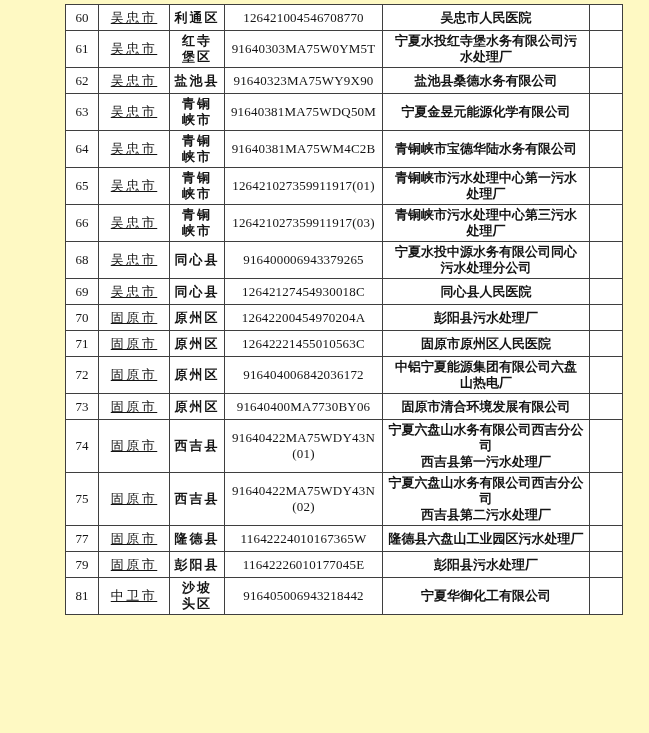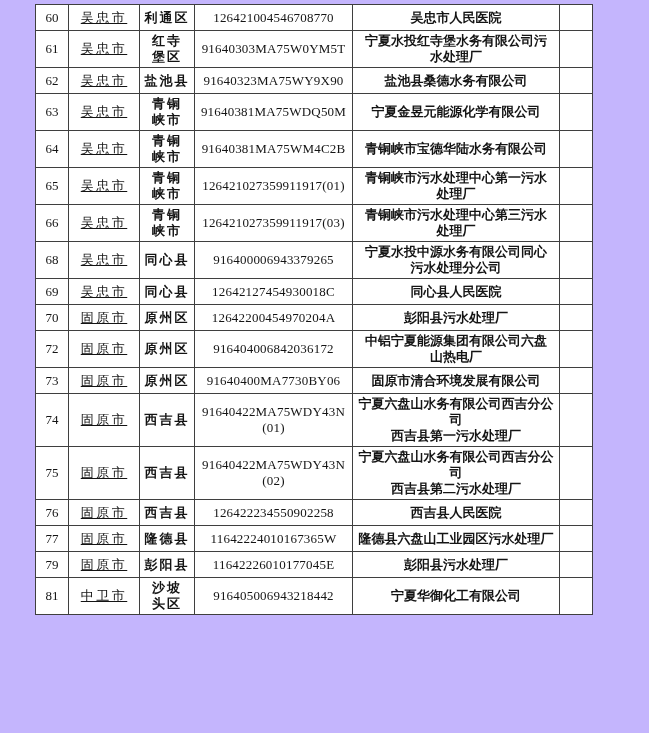--- a/index.html
+++ b/index.html
@@ -7,22 +7,22 @@
     padding: 0;
     background: #ffffff;
     width: 649px;
     height: 733px;
     overflow: hidden;
   }
   .page {
     box-sizing: border-box;
     width: 649px;
     height: 733px;
-    padding: 4px 0 0 35px;
-    background: #c4b5fd;
+    padding: 4px 0 0 65px;
+    background: #fef9c3;
     font-family: "Liberation Serif", "DejaVu Serif", serif;
   }
   table.company-table {
     border-collapse: collapse;
     table-layout: fixed;
     width: 557px;
     background: #ffffff;
   }
   table.company-table td {
     border: 1px solid #3f3f3f;
@@ -146,20 +146,28 @@
         </tr>
         <tr>
           <td class="col-index">70</td>
           <td class="col-city">固原市</td>
           <td class="col-district">原州区</td>
           <td class="col-code">12642200454970204A</td>
           <td class="col-name">彭阳县污水处理厂</td>
           <td class="col-extra"></td>
         </tr>
         <tr>
+          <td class="col-index">71</td>
+          <td class="col-city">固原市</td>
+          <td class="col-district">原州区</td>
+          <td class="col-code">12642221455010563C</td>
+          <td class="col-name">固原市原州区人民医院</td>
+          <td class="col-extra"></td>
+        </tr>
+        <tr>
           <td class="col-index">72</td>
           <td class="col-city">固原市</td>
           <td class="col-district">原州区</td>
           <td class="col-code">916404006842036172</td>
           <td class="col-name">中铝宁夏能源集团有限公司六盘
 山热电厂</td>
           <td class="col-extra"></td>
         </tr>
         <tr>
           <td class="col-index">73</td>
@@ -180,28 +188,20 @@
           <td class="col-extra"></td>
         </tr>
         <tr>
           <td class="col-index">75</td>
           <td class="col-city">固原市</td>
           <td class="col-district">西吉县</td>
           <td class="col-code">91640422MA75WDY43N
 (02)</td>
           <td class="col-name">宁夏六盘山水务有限公司西吉分公司
 西吉县第二污水处理厂</td>
-          <td class="col-extra"></td>
-        </tr>
-        <tr>
-          <td class="col-index">76</td>
-          <td class="col-city">固原市</td>
-          <td class="col-district">西吉县</td>
-          <td class="col-code">126422234550902258</td>
-          <td class="col-name">西吉县人民医院</td>
           <td class="col-extra"></td>
         </tr>
         <tr>
           <td class="col-index">77</td>
           <td class="col-city">固原市</td>
           <td class="col-district">隆德县</td>
           <td class="col-code">11642224010167365W</td>
           <td class="col-name">隆德县六盘山工业园区污水处理厂</td>
           <td class="col-extra"></td>
         </tr>

